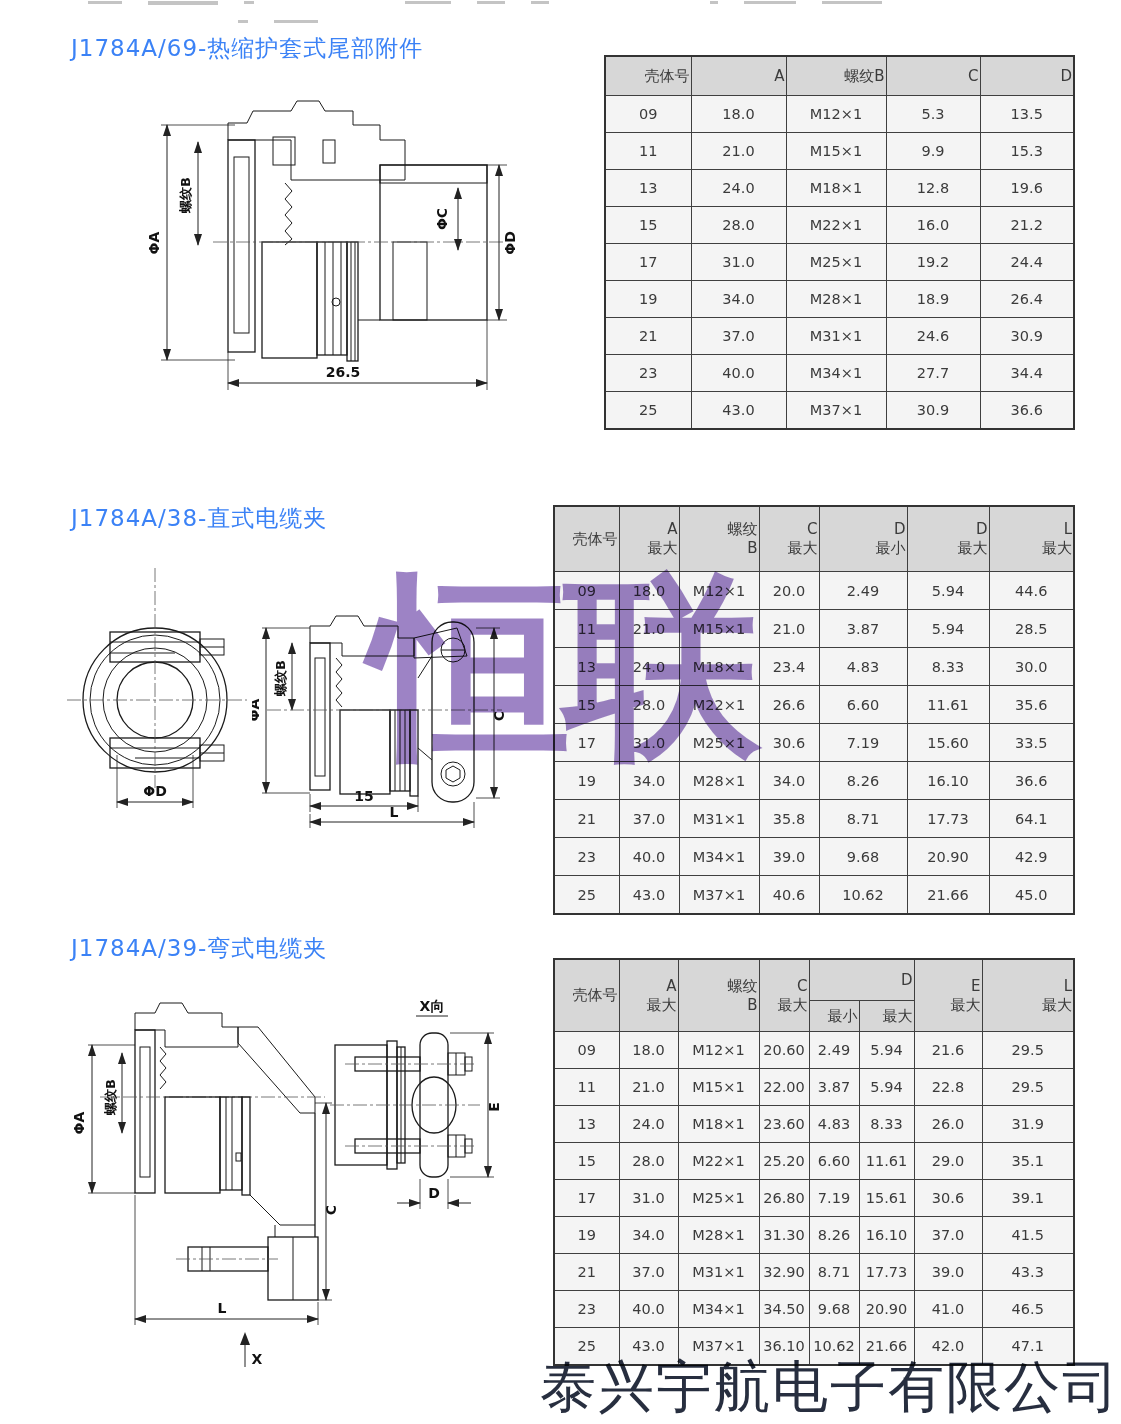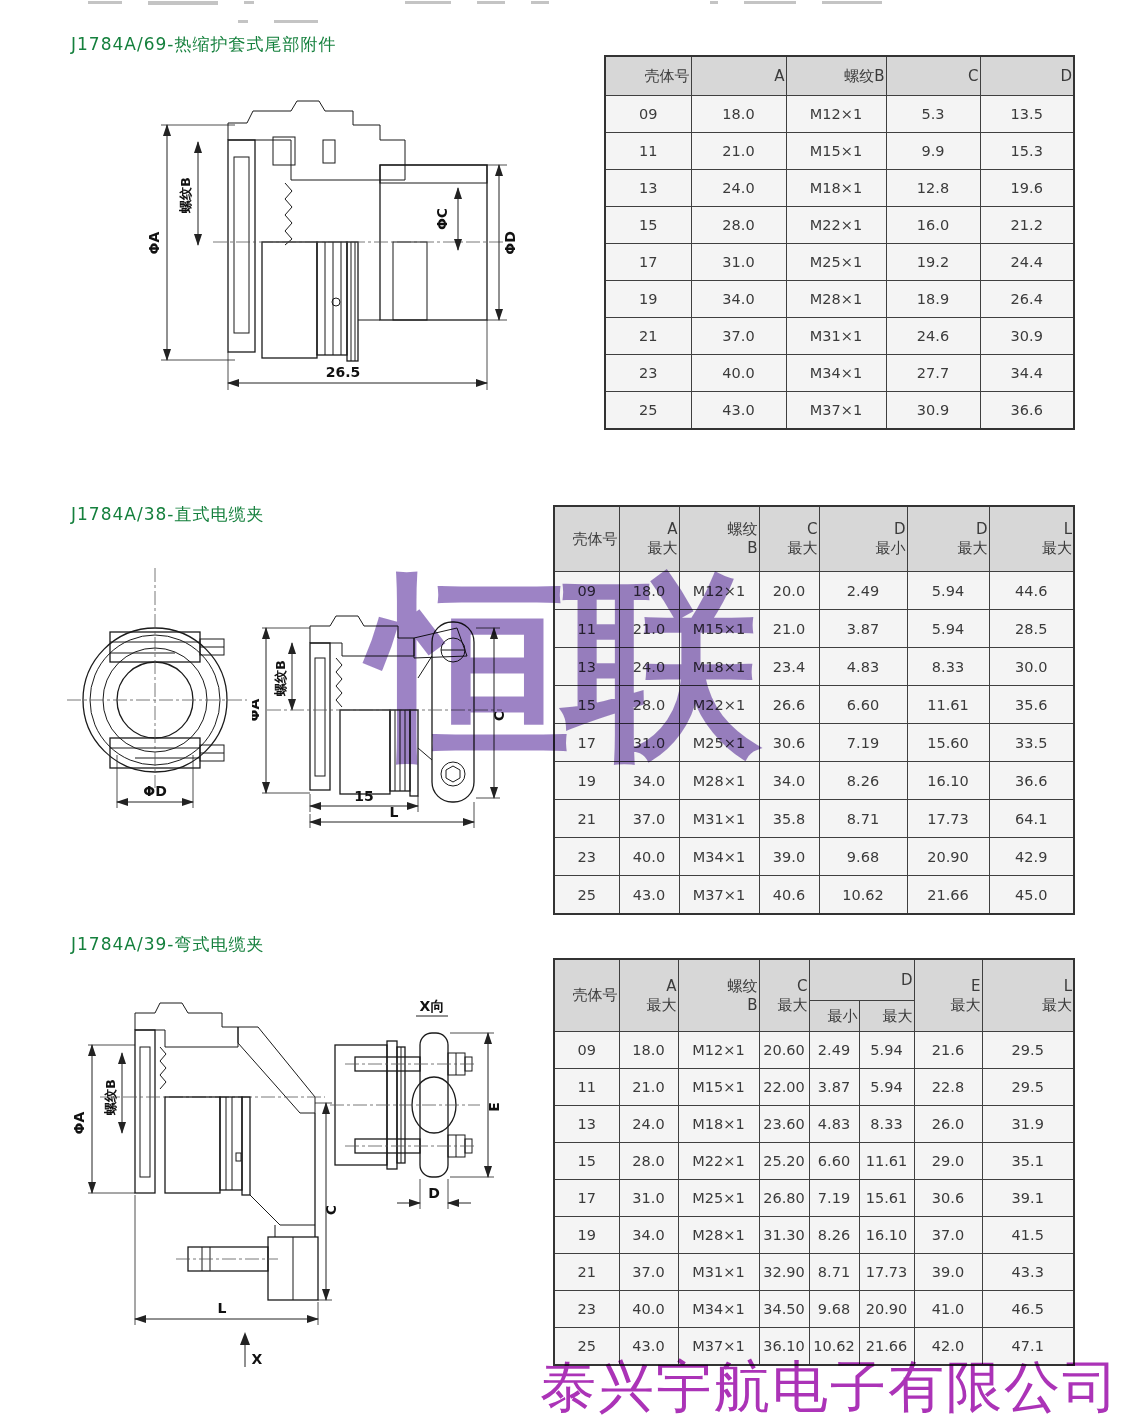--- a/index.html
+++ b/index.html
@@ -3,21 +3,21 @@
 <meta charset="utf-8">
 <style>
   html,body{margin:0;padding:0;}
   body{background:#ffffff;font-family:"DejaVu Sans","Liberation Sans",sans-serif;}
   .page{position:relative;width:1121px;height:1424px;background:#fff;overflow:hidden;}
 
   
   .topfrag{position:absolute;left:88px;top:1px;width:960px;height:6px;}
   .topfrag i{display:inline-block;height:3px;background:#c4c4c4;margin-right:26px;vertical-align:top;}
 
-  .sec-title{position:absolute;font-size:17px;color:#15803d;letter-spacing:1px;white-space:nowrap;}
+  .sec-title{position:absolute;font-size:23px;color:#3b82f6;letter-spacing:1px;white-space:nowrap;}
 
   table.spec{position:absolute;border-collapse:collapse;table-layout:fixed;background:#fff;z-index:2;}
   table.spec,table.spec th,table.spec td{border:1px solid #3f3f3f;}
   table.spec{border:2px solid #333;}
   table.spec th{background:#d7d7d7;font-weight:400;font-size:15px;color:#3b3b3b;text-align:right;white-space:pre-line;line-height:1.25;}
   table.spec td{background:#f4f4f4;font-size:14.5px;color:#3b3b3b;text-align:center;vertical-align:middle;}
   #table1 th{height:36px;} #table1 td{height:34px;}
   #table2 th{height:62px;} #table2 td{height:35px;}
   #table3 td{height:34px;}
   #table3 tr.h1 th{height:38px;} #table3 tr.h2 th{height:28px;}
@@ -28,21 +28,21 @@
   svg .cl{fill:none;stroke:#555;stroke-width:0.8;stroke-dasharray:14 3 3 3;}
   svg .dim{fill:none;stroke:#222;stroke-width:1;}
   svg .ext{fill:none;stroke:#222;stroke-width:0.8;}
   svg text{fill:#111;}
   svg .lab{font-size:13px;font-weight:bold;font-family:"DejaVu Sans",sans-serif;}
   svg .labc{font-size:14px;font-weight:bold;font-family:"DejaVu Sans",sans-serif;}
 
   .wm-center{position:absolute;left:372px;top:568px;font-size:198px;line-height:1;font-weight:bold;
     color:#4c1d95;opacity:.55;letter-spacing:-6px;z-index:5;mix-blend-mode:multiply;pointer-events:none;
     font-family:"DejaVu Sans",sans-serif;}
-  .wm-bottom{position:absolute;left:540px;top:1356px;font-size:56px;line-height:1.1;color:#a21caf;opacity:.9;
+  .wm-bottom{position:absolute;left:540px;top:1356px;font-size:56px;line-height:1.1;color:#0f172a;opacity:.9;
     letter-spacing:2px;z-index:5;mix-blend-mode:multiply;pointer-events:none;font-family:"DejaVu Serif","Liberation Serif",serif;}
 </style>
 </head>
 <body>
 
 <div class="page">
 
   <svg width="0" height="0" style="position:absolute" aria-hidden="true">
     <defs>
       <pattern id="ht" width="7" height="7" patternUnits="userSpaceOnUse">

